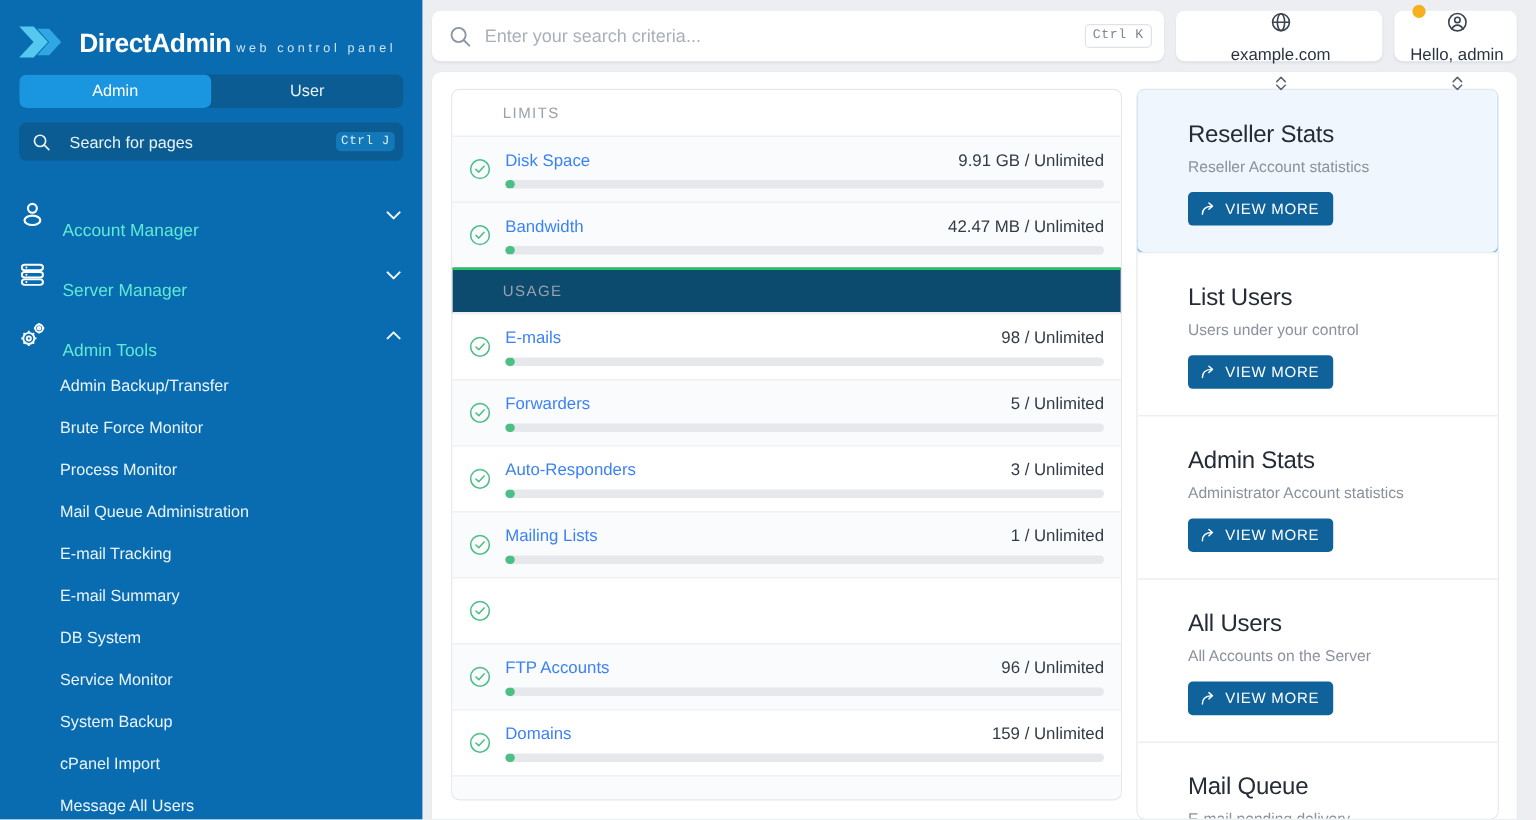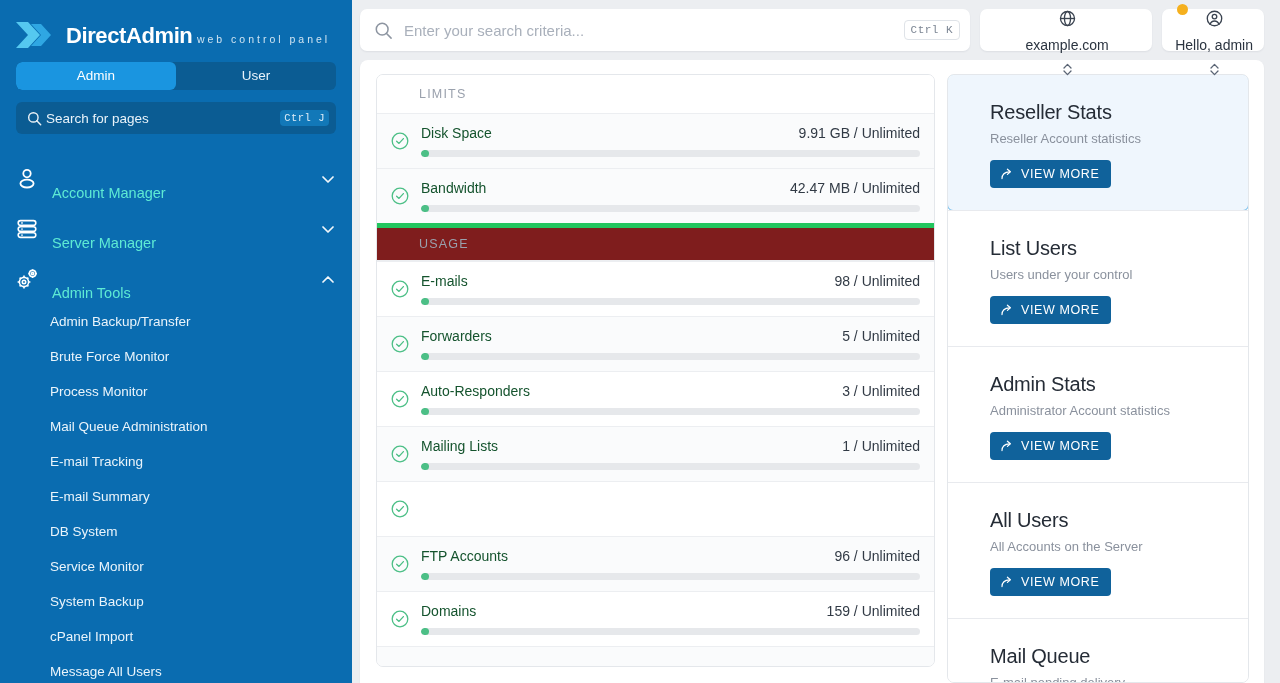--- a/index.html
+++ b/index.html
@@ -61,21 +61,21 @@
     margin: 12px 16px 0 16px;
     height: 32px;
     background: #0b5c93;
     border-radius: 6px;
     display: flex; align-items: center;
     padding: 0 7px 0 11px;
     cursor: text;
   }
   .pagesearch .s-ico { width: 15px; height: 15px; flex: 0 0 15px; opacity: .92; }
   .pagesearch .s-txt {
-    flex: 1; font-size: 13.5px; color: #e9f3fa; margin-left: 4px;
+    flex: 1; font-size: 13.5px; color: #e9f3fa; margin-left: 16px;
     white-space: nowrap;
   }
   .kbd-side {
     background: #1278b8; color: #dcecf7;
     font-family: "Liberation Mono", monospace;
     font-size: 10.5px; padding: 2px 4px; border-radius: 4px;
     letter-spacing: .5px; white-space: nowrap;
   }
 
   .nav { margin-top: 20px; }
@@ -173,38 +173,38 @@
     overflow: hidden;
     align-self: flex-start;
     max-height: 100%;
   }
   .sec-head {
     height: 38px; display: flex; align-items: center;
     padding: 0 0 0 42px;
     font-size: 12.5px; letter-spacing: 1.2px;
     color: #9aa1ad; background: #ffffff;
   }
-  .sec-head.shaded { background: #7f1d1d; border-top: 5px solid #22c55e; border-bottom: 1px solid #eceef1; }
+  .sec-head.shaded { background: #0c4a6e; border-top: 2px solid #22c55e; border-bottom: 1px solid #eceef1; }
   .stat-row {
     display: flex; align-items: flex-start;
     padding: 11px 14px 10px 14px;
     border-top: 1px solid #eceef1;
     background: #ffffff;
     min-height: 55px;
   }
   .stat-row.alt { background: #fafbfc; }
   .stat-row:first-child { border-top: none; }
   .chk {
     width: 18px; height: 18px; flex: 0 0 18px;
     margin-top: 7px; margin-right: 12px;
   }
   .stat-body { flex: 1; min-width: 0; }
   .stat-line { display: flex; align-items: baseline; }
   .stat-name {
-    flex: 1; font-size: 14px; color: #14532d; white-space: nowrap;
+    flex: 1; font-size: 14px; color: #3b82f6; white-space: nowrap;
   }
   .stat-val {
     font-size: 14px; color: #313a45; white-space: nowrap;
   }
   .bar {
     margin-top: 9px; height: 7px; border-radius: 4px;
     background: #e6e8eb; position: relative; overflow: hidden;
   }
   .bar > i {
     position: absolute; left: 0; top: 0; bottom: 0;

